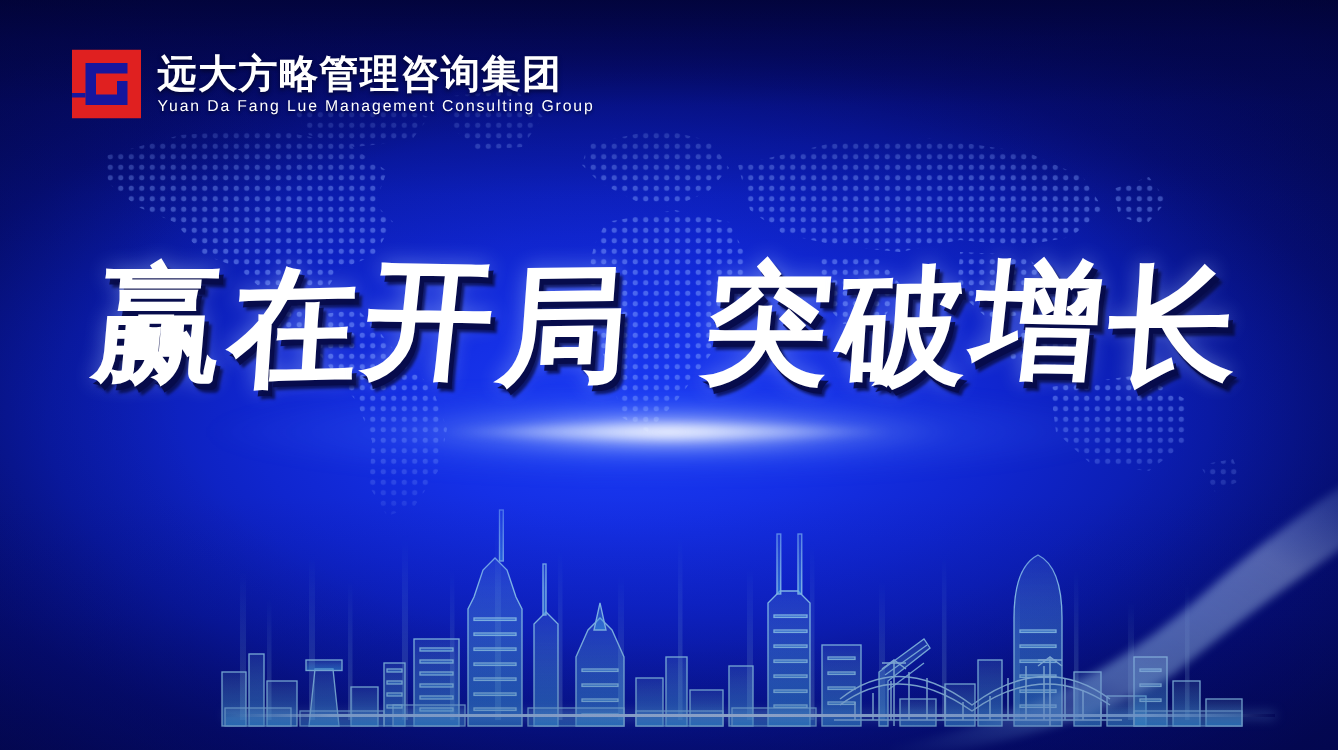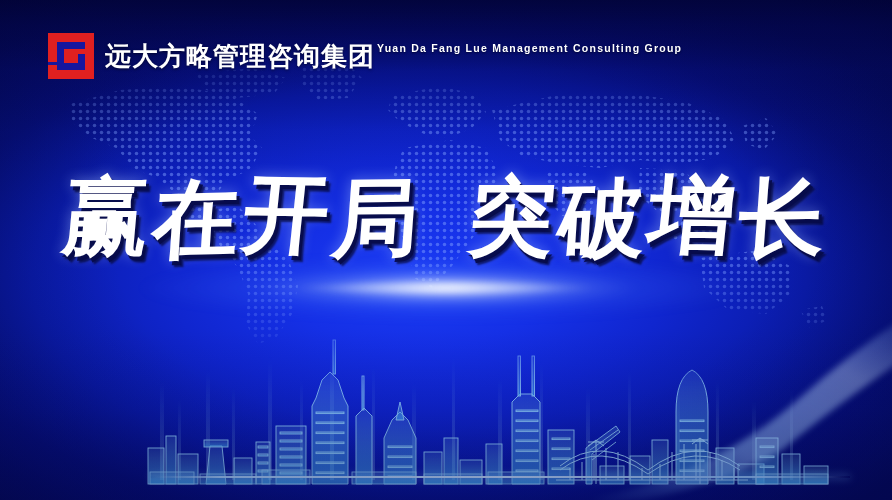--- a/index.html
+++ b/index.html
@@ -95,29 +95,29 @@
 
   
   .logo-block{
     position:absolute;left:48px;top:33px;
     display:flex;align-items:center;gap:11px;
   }
   .logo-mark{
     position:relative;width:46px;height:46px;flex:0 0 auto;
   }
   .logo-mark svg{display:block;}
-  .logo-text{display:flex;gap:2px;}
+  .logo-text{display:flex;flex-direction:column;gap:2px;}
   .logo-cn{
     color:#ffffff;font-weight:bold;
     font-size:26px;line-height:28px;letter-spacing:1px;
     white-space:nowrap;
     text-shadow:0 1px 3px rgba(0,0,10,0.55);
   }
   .logo-en{
-    color:#ffffff;font-weight:bold;
+    color:#ffffff;font-weight:normal;
     font-size:10.5px;line-height:12px;letter-spacing:1.25px;
     white-space:nowrap;
     text-shadow:0 1px 2px rgba(0,0,10,0.5);
   }
 
   
   .headline{
     position:absolute;
     left:0;right:0;top:168px;
     display:flex;justify-content:center;align-items:center;

